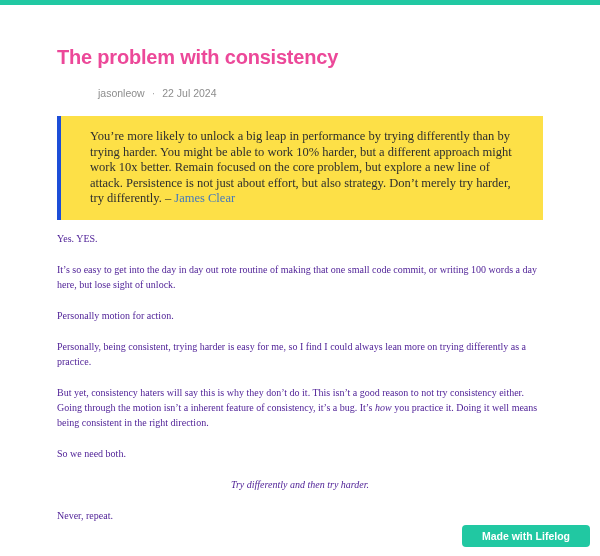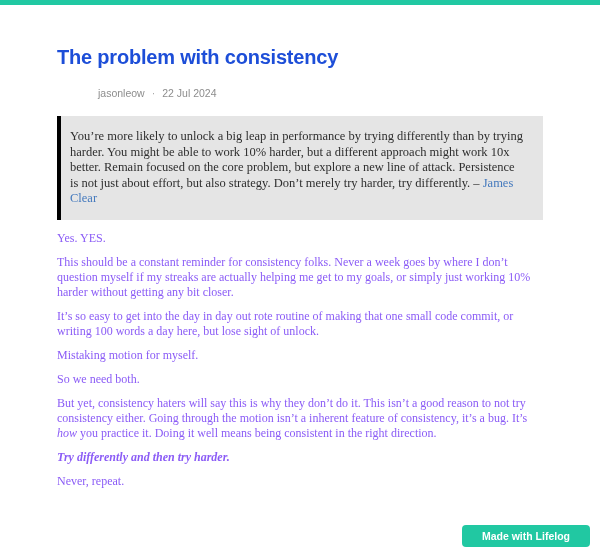--- a/index.html
+++ b/index.html
@@ -20,69 +20,70 @@
     background: var(--accent, #21c8a2);
   }
   .container {
     padding: 0 57px;
   }
   .post-title {
     margin: 40px 0 0 0;
     font-size: 20px;
     line-height: 24px;
     font-weight: bold;
-    color: #1d4ed8;
+    color: #ec4899;
     letter-spacing: -0.2px;
   }
   .byline {
     margin-top: 18px;
     font-size: 10.5px;
     color: #8d8d8d;
     display: flex;
     align-items: center;
     gap: 7px;
     padding-left: 41px;
   }
   .byline .sep {
     color: #aaaaaa;
   }
   blockquote.quote {
     margin: 17px 0 0 0;
-    background: #e5e5e5;
-    border-left: 4px solid #000000;
-    padding: 13px 18px 13px 9px;
+    background: #fde047;
+    border-left: 4px solid #1d4ed8;
+    padding: 13px 18px 13px 29px;
     font-family: "Liberation Serif", serif;
     font-size: 12.5px;
     line-height: 15.5px;
     color: #2e2e2e;
   }
   .quote-link {
     color: var(--link, #4479bd);
     text-decoration: none;
     cursor: pointer;
   }
   .content {
     margin-top: 2px;
   }
   .content p {
     font-family: "Liberation Serif", serif;
-    font-size: 12px;
+    font-size: 10px;
     line-height: 15px;
-    color: #8b5cf6;
-    margin: 9px 0;
+    color: #4c1d95;
+    margin: 16px 0;
   }
   .content p:first-child {
     margin-top: 11px;
   }
   .em {
     font-style: italic;
   }
   .em-strong {
-    font-weight: bold;
+    font-weight: normal;
     font-style: italic;
+    text-align: center;
   }
   .made-with-badge {
     position: absolute;
     right: 10px;
     bottom: 9px;
     background: var(--accent, #21c8a2);
     color: #ffffff;
     font-family: "Liberation Sans", sans-serif;
     font-size: 10.5px;
     font-weight: bold;
@@ -107,24 +108,24 @@
     <span class="sep">·</span>
     <span>22 Jul 2024</span>
   </div>
 
   <blockquote class="quote">
     <span>You’re more likely to unlock a big leap in performance by trying differently than by trying harder. You might be able to work 10% harder, but a different approach might work 10x better. Remain focused on the core problem, but explore a new line of attack. Persistence is not just about effort, but also strategy. Don’t merely try harder, try differently. – </span><a class="quote-link">James Clear</a>
   </blockquote>
 
   <div class="content">
     <p>Yes. YES.</p>
-    <p>This should be a constant reminder for consistency folks. Never a week goes by where I don’t question myself if my streaks are actually helping me get to my goals, or simply just working 10% harder without getting any bit closer.</p>
     <p>It’s so easy to get into the day in day out rote routine of making that one small code commit, or writing 100 words a day here, but lose sight of unlock.</p>
-    <p>Mistaking motion for myself.</p>
+    <p>Personally motion for action.</p>
+    <p>Personally, being consistent, trying harder is easy for me, so I find I could always lean more on trying differently as a practice.</p>
+    <p><span>But yet, consistency haters will say this is why they don’t do it. This isn’t a good reason to not try consistency either. Going through the motion isn’t a inherent feature of consistency, it’s a bug. It’s </span><span class="em">how</span><span> you practice it. Doing it well means being consistent in the right direction.</span></p>
     <p>So we need both.</p>
-    <p><span>But yet, consistency haters will say this is why they don’t do it. This isn’t a good reason to not try consistency either. Going through the motion isn’t a inherent feature of consistency, it’s a bug. It’s </span><span class="em">how</span><span> you practice it. Doing it well means being consistent in the right direction.</span></p>
     <p class="em-strong">Try differently and then try harder.</p>
     <p>Never, repeat.</p>
   </div>
 
 </div>
 
 <button class="made-with-badge">Made with Lifelog</button>
 
 </body></html>

